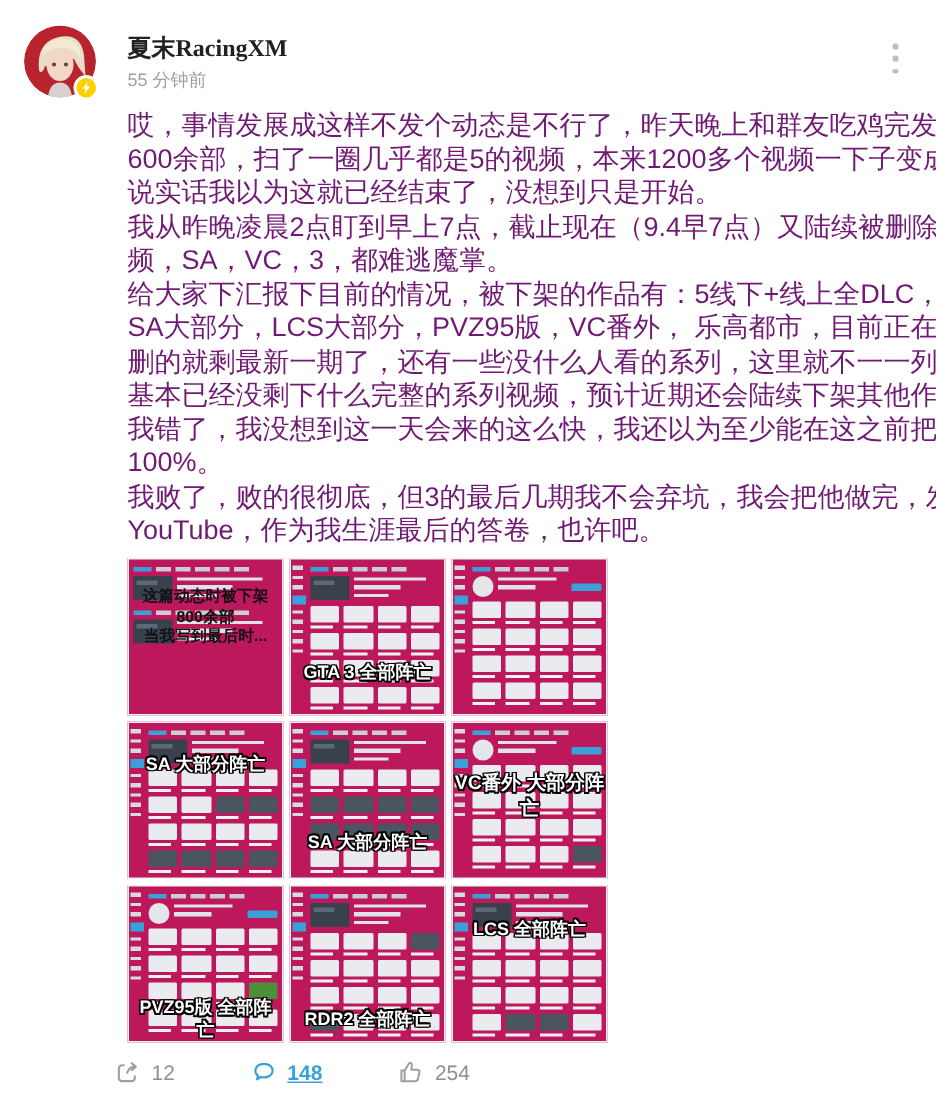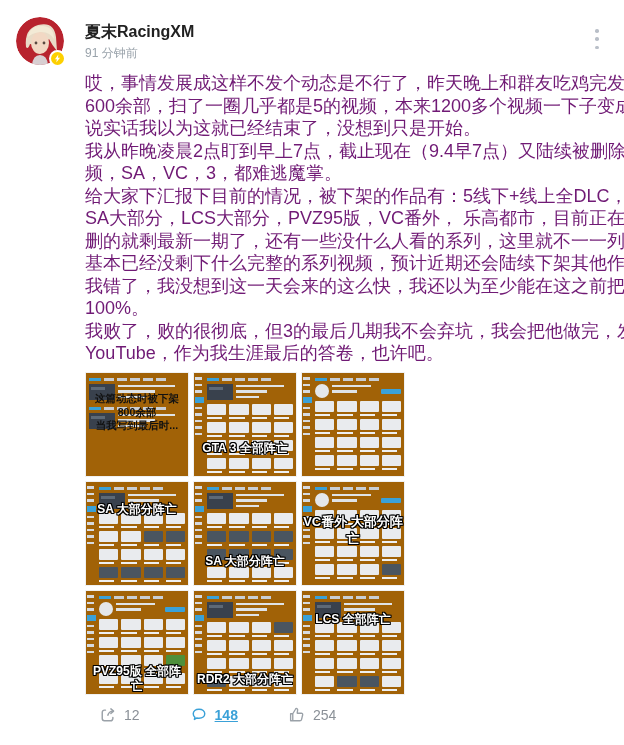--- a/index.html
+++ b/index.html
@@ -10,38 +10,38 @@
   }
   .post{position:relative;width:624px;height:745px;}
 
   
   .header{position:relative;height:66px;}
   .avatar{position:absolute;left:16px;top:17px;width:48px;height:48px;border-radius:50%;overflow:visible;cursor:pointer;}
   .avatar svg.face{display:block;width:48px;height:48px;border-radius:50%;}
   .badge{position:absolute;right:-2px;bottom:-2px;width:17px;height:17px;border-radius:50%;
          background:#fdd000;border:2px solid #fff;display:flex;align-items:center;justify-content:center;box-sizing:border-box;}
   .badge svg{width:9px;height:9px;}
-  .username{position:absolute;left:85px;top:22px;font-size:16px;font-weight:600;color:#212121;cursor:pointer;}
+  .username{position:absolute;left:85px;top:22px;font-size:16px;font-weight:600;color:#212121;cursor:pointer;font-family:Liberation Serif, serif;}
   .time{position:absolute;left:85px;top:45px;font-size:12px;color:#99a2aa;}
   .menu{position:absolute;right:20px;top:27px;width:14px;height:24px;display:flex;flex-direction:column;align-items:center;justify-content:space-between;cursor:pointer;padding:2px 0;box-sizing:border-box;}
   .menu i{width:3.5px;height:3.5px;border-radius:50%;background:#b9bfc8;}
 
   
   .body-text{
     position:absolute;left:85px;top:72px;width:530px;
     font-size:18px;line-height:22.5px;color:#701a75;
     white-space:pre;letter-spacing:0;
   }
 
   
   .image-grid{
     position:absolute;left:85px;top:372px;width:320px;
     display:grid;grid-template-columns:repeat(3,104px);grid-auto-rows:105px;gap:4px;
   }
-  .thumb{position:relative;background:#a16207;border:1px solid #f0f1f2;box-sizing:border-box;overflow:hidden;cursor:pointer;}
+  .thumb{position:relative;background:#be185d;border:1px solid #f0f1f2;box-sizing:border-box;overflow:hidden;cursor:pointer;}
   .mini{position:absolute;inset:0;padding:3px;box-sizing:border-box;}
   .navrow{display:flex;gap:3px;margin:2px 0 3px 0;}
   .navrow i{display:block;width:10px;height:2.5px;background:#c9ced4;}
   .navrow i.blue{background:#3aa1d8;width:12px;}
   .mediarow{display:flex;gap:3px;margin-bottom:3px;}
   .vthumb{width:26px;height:16px;background:#39414d;flex:0 0 auto;position:relative;}
   .vthumb::after{content:"";position:absolute;left:2px;top:3px;width:14px;height:3px;background:#5d6977;}
   .vcircle{width:14px;height:14px;border-radius:50%;background:#e4e7ea;flex:0 0 auto;}
   .btnblue{width:20px;height:5px;background:#3aa1d8;border-radius:1px;margin-top:5px;}
   .mlines{flex:1;padding-top:1px;}
@@ -62,21 +62,21 @@
   .cap{
     position:absolute;left:1px;right:1px;text-align:center;font-weight:bold;
     transform:translateY(-50%);white-space:pre-line;line-height:1.3;z-index:3;pointer-events:none;
     font-family:"Liberation Sans","DejaVu Sans",sans-serif;
   }
   .cap.white{color:#ffffff;
     text-shadow:-1px -1px 0 #000,1px -1px 0 #000,-1px 1px 0 #000,1px 1px 0 #000,0 -1px 0 #000,0 1px 0 #000,-1px 0 0 #000,1px 0 0 #000;}
   .cap.black{color:#111111;}
 
   
-  .actions{position:absolute;left:99px;top:706px;display:flex;gap:50px;align-items:center;}
+  .actions{position:absolute;left:76px;top:706px;display:flex;gap:50px;align-items:center;}
   .action{display:flex;align-items:center;gap:7px;color:#9aa1a8;font-size:14px;cursor:pointer;}
   .action .cnt{color:#8a9097;}
   .action svg{width:18px;height:18px;display:block;}
   .action.comment{color:#3aa1d8;text-decoration:underline;}
   .action.comment .cnt{color:#3aa1d8;font-weight:bold;}
 </style>
 </head>
 <body>
 
 <div class="post">
@@ -92,21 +92,21 @@
         <circle cx="28" cy="26" r="1.4" fill="#5a4a42"></circle>
         <path d="M16 48 Q17 38 24 38 Q31 38 32 48 Z" fill="#d8cfd2"></path>
       </svg>
       <span class="badge">
         <svg viewBox="0 0 16 16">
             <path d="M9.5 1 3.5 9.2h3.4L5.8 15l6.7-8.4H8.8L9.5 1z" fill="#ffffff"></path>
           </svg>
       </span>
     </div>
     <div class="username">夏末RacingXM</div>
-    <div class="time">91 分钟前</div>
+    <div class="time">55 分钟前</div>
     <div class="menu">
         <i></i>
         <i></i>
         <i></i>
       </div>
   </div>
 
   <div class="body-text">哎，事情发展成这样不发个动态是不行了，昨天晚上和群友吃鸡完发现视频被下架
 600余部，扫了一圈几乎都是5的视频，本来1200多个视频一下子变成600多部，
 说实话我以为这就已经结束了，没想到只是开始。
@@ -831,21 +831,21 @@
             <div class="card">
               <span class="b"></span>
               <span class="l"></span>
             </div>
             <div class="card">
               <span class="b"></span>
               <span class="l"></span>
             </div>
           </div>
         </div>
-        <div class="cap white" style="top: 86%; font-size: 12px;">RDR2 大部分阵亡</div>
+        <div class="cap white" style="top: 86%; font-size: 12px;">RDR2 全部阵亡</div>
       </div>
       <div class="thumb">
         <div class="mini withside">
           <div class="sidebar">
             <i></i>
             <i></i>
             <i></i>
             <i class="blue"></i>
             <i></i>
             <i></i>

